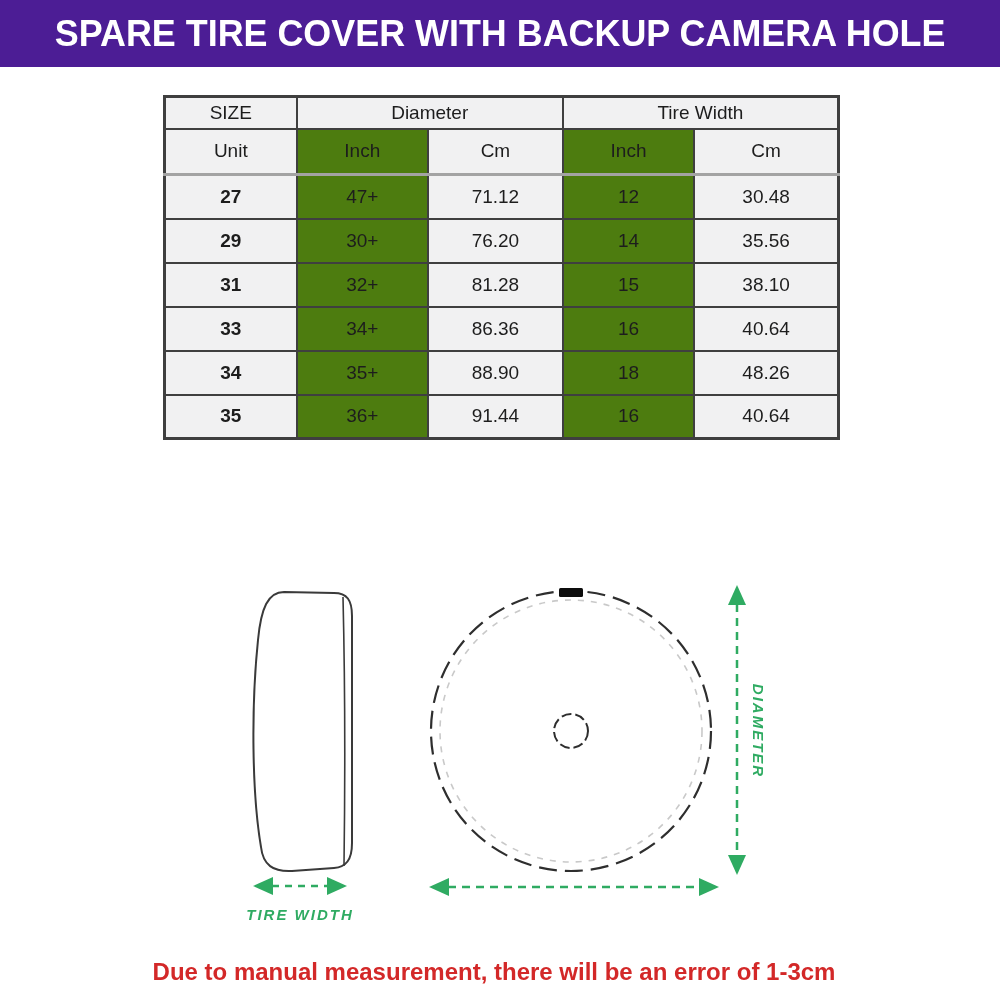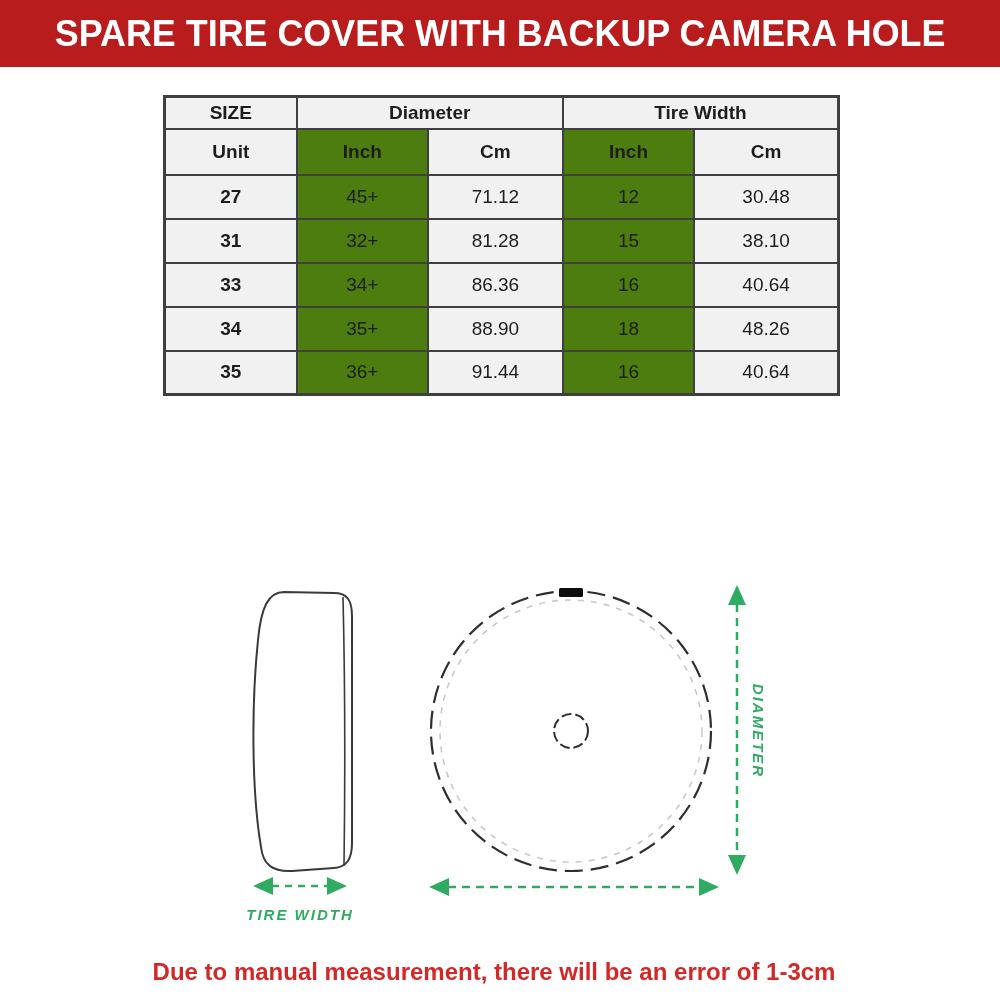--- a/index.html
+++ b/index.html
@@ -6,21 +6,21 @@
   html, body { background: #ffffff; }
   body {
     width: 1000px; height: 1000px;
     position: relative;
     font-family: "Liberation Sans", sans-serif;
     overflow: hidden;
   }
   
   .banner {
     position: absolute; left: 0; top: 0; width: 1000px; height: 67px;
-    background: #b91c1c;
+    background: #4c1d95;
     display: flex; align-items: center; justify-content: center;
   }
   .banner h1 {
     color: #ffffff; font-size: 37px; font-weight: 800;
     letter-spacing: 0px; white-space: nowrap;
     transform: scaleX(0.97);
   }
   
   .size-table-wrap {
     position: absolute; left: 163px; top: 95px; width: 677px;
@@ -29,25 +29,25 @@
     width: 100%; border-collapse: collapse; table-layout: fixed;
     border: 3px solid #3f3f3f;
     font-size: 19px; color: #1d1d1d;
   }
   table.size-table td, table.size-table th {
     border: 2px solid #3f3f3f;
     text-align: center; vertical-align: middle;
     padding: 0;
   }
   tr.hrow1 { height: 32px; }
-  tr.hrow2 { height: 46px; border-bottom: 1px solid #a3a3a3; }
+  tr.hrow2 { height: 46px; border-bottom: 3px solid #a3a3a3; }
   tbody tr { height: 44px; }
   .bg-gray { background: #f1f1f2; }
   .bg-white { background: #4d7c0f; }
-  th { font-weight: 700; }
+  th { font-weight: 400; }
   td.size-col { font-weight: 700; }
   
   svg.diagram {
     position: absolute; left: 0; top: 0; width: 1000px; height: 1000px;
   }
   .dim-label {
     font-family: "Liberation Sans", sans-serif;
     font-size: 15px; font-weight: 700; font-style: italic;
     letter-spacing: 2px;
   }
@@ -84,24 +84,31 @@
         <th class="bg-gray">Unit</th>
         <th class="bg-white">Inch</th>
         <th class="bg-gray">Cm</th>
         <th class="bg-white">Inch</th>
         <th class="bg-gray">Cm</th>
       </tr>
     </thead>
     <tbody id="size-table-body">
         <tr>
           <td class="bg-gray size-col">27</td>
-          <td class="bg-white">45+</td>
+          <td class="bg-white">47+</td>
           <td class="bg-gray">71.12</td>
           <td class="bg-white">12</td>
           <td class="bg-gray">30.48</td>
+        </tr>
+        <tr>
+          <td class="bg-gray size-col">29</td>
+          <td class="bg-white">30+</td>
+          <td class="bg-gray">76.20</td>
+          <td class="bg-white">14</td>
+          <td class="bg-gray">35.56</td>
         </tr>
         <tr>
           <td class="bg-gray size-col">31</td>
           <td class="bg-white">32+</td>
           <td class="bg-gray">81.28</td>
           <td class="bg-white">15</td>
           <td class="bg-gray">38.10</td>
         </tr>
         <tr>
           <td class="bg-gray size-col">33</td>

